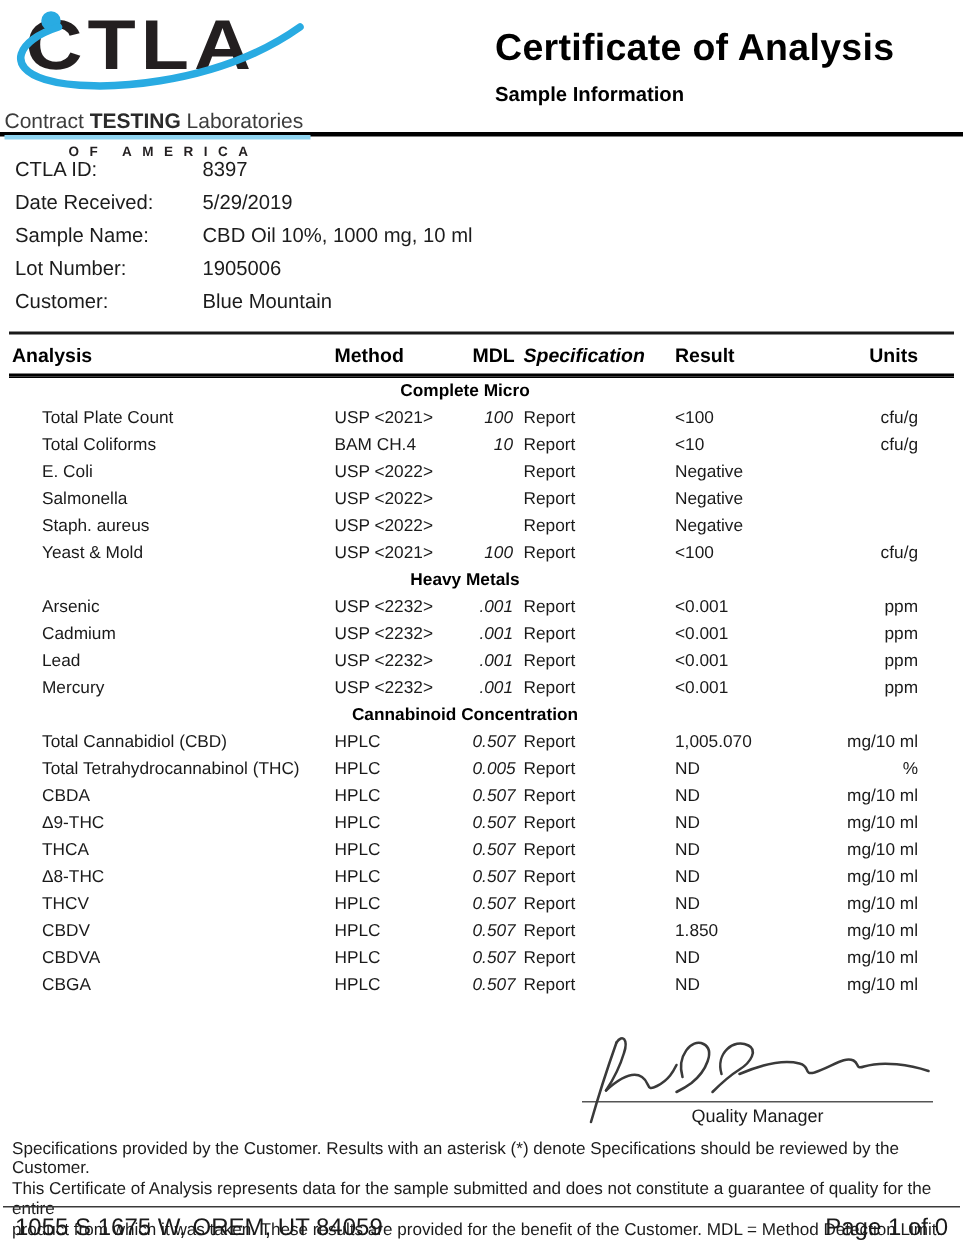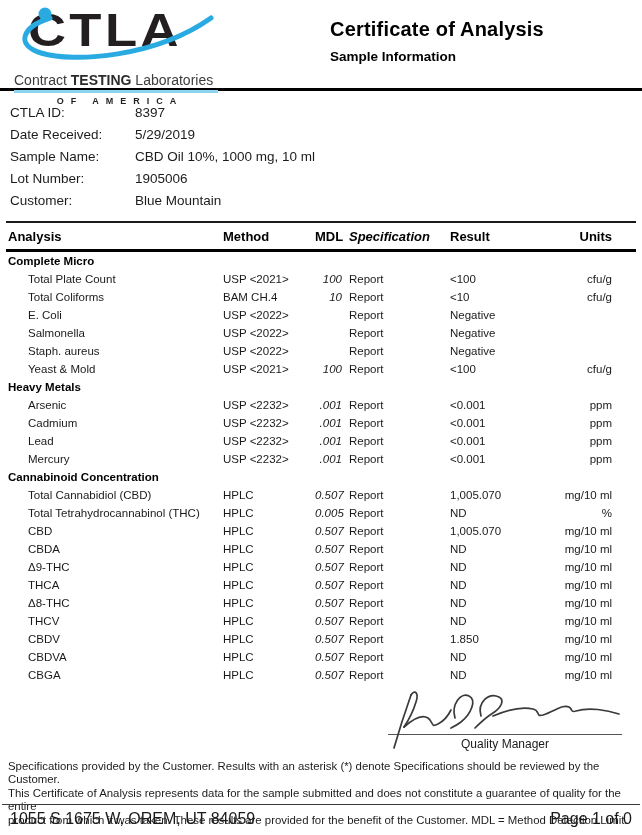--- a/index.html
+++ b/index.html
@@ -2,54 +2,54 @@
 <html><head>
 <meta charset="utf-8">
 <style>
   * { margin:0; padding:0; box-sizing:border-box; }
   html,body { background:#fff; }
   body { font-family:"Liberation Sans", sans-serif; color:#111; }
   .page { position:relative; width:642px; height:835px; background:#fff; overflow:hidden; }
 
   
   .header-zone { position:relative; height:88px; }
-  .logo { position:absolute; left:14px; top:5px; width:204px; }
+  .logo { position:absolute; left:3px; top:5px; width:204px; }
   .logo-mark { position:relative; height:50px; }
   .logo-acronym { display:inline-block; margin-left:14px; font-size:47px; line-height:50px;
                   font-weight:bold; letter-spacing:3px; color:#231f20;
                   transform:scaleX(1.12); transform-origin:left center; }
   .swoosh { position:absolute; left:0; top:0; width:204px; height:56px; pointer-events:none; }
   .logo-line1 { margin-top:17px; font-size:14px; color:#3c3c3c; white-space:nowrap; }
   .logo-line1 b { color:#2b2b2b; }
   .logo-underline { height:3px; margin-top:2px; }
   .logo-line2 { margin-top:3px; padding-left:8px; text-align:center; font-size:9px;
                 font-weight:bold; letter-spacing:7px; color:#231f20; }
   .titles { position:absolute; left:330px; top:18px; }
-  .title-main { font-size:20px; font-weight:bold; color:#000; letter-spacing:0.2px; }
+  .title-main { font-size:25px; font-weight:bold; color:#000; letter-spacing:0.2px; }
   .title-sub { margin-top:8px; font-size:13.5px; font-weight:bold; color:#000; }
 
   .double-rule { height:2px; border-top:2px solid #000; border-bottom:1px solid #000; }
 
   
   .sample-info { margin:10px 0 0 10px; }
   .info-row { display:flex; height:22px; align-items:center; font-size:13.5px; color:#1c1c1c; }
   .info-label { width:125px; }
 
   
   .rule-thick { margin:10px 6px 0 6px; border-top:2px solid #1a1a1a; }
   .rule-dbl { margin:0 6px; height:3px; border-top:2px solid #000; border-bottom:1px solid #000; }
   table { width:604px; margin-left:8px; border-collapse:collapse; table-layout:fixed; }
   col.c-analysis { width:215px; } col.c-method { width:92px; } col.c-mdl { width:27px; }
   col.c-spec { width:101px; } col.c-result { width:110px; } col.c-units { width:59px; }
   thead th { font-size:13px; font-weight:bold; text-align:left; padding:6px 0 5px 0; color:#000; }
   th.h-mdl { text-align:right; } th.h-spec { padding-left:7px;font-style:italic; } th.h-result { padding-left:7px;margin-top:20px; }
   th.h-units { text-align:right; }
   tbody td { height:18px; font-size:11.5px; color:#1a1a1a; vertical-align:middle; padding:0; white-space:nowrap; }
   td.cell-analysis { padding-left:20px; }
-  td.section-name { font-weight:bold; padding-left:0; font-size:11.5px; color:#000; }
+  td.section-name { font-weight:bold; padding-left:0; font-size:11.5px; color:#000;text-align:center; }
   td.cell-mdl { text-align:right;font-style:italic; }
   td.cell-spec { padding-left:7px; } td.cell-result { padding-left:7px; }
   td.cell-units { text-align:right; }
 
   
   .sig-block { position:absolute; left:388px; top:690px; width:234px; }
   .scrawl { display:block; width:234px; height:44px; overflow:visible; }
   .sig-line { border-top:1px solid #555; }
   .sig-title { margin-top:2px; text-align:center; font-size:12px; color:#1a1a1a; }
 
@@ -241,28 +241,20 @@
         </tr>
         <tr>
           <td class="cell-analysis">Total Tetrahydrocannabinol (THC)</td>
           <td class="cell-method">HPLC</td>
           <td class="cell-mdl">0.005</td>
           <td class="cell-spec">Report</td>
           <td class="cell-result">ND</td>
           <td class="cell-units">%</td>
         </tr>
         <tr>
-          <td class="cell-analysis">CBD</td>
-          <td class="cell-method">HPLC</td>
-          <td class="cell-mdl">0.507</td>
-          <td class="cell-spec">Report</td>
-          <td class="cell-result">1,005.070</td>
-          <td class="cell-units">mg/10 ml</td>
-        </tr>
-        <tr>
           <td class="cell-analysis">CBDA</td>
           <td class="cell-method">HPLC</td>
           <td class="cell-mdl">0.507</td>
           <td class="cell-spec">Report</td>
           <td class="cell-result">ND</td>
           <td class="cell-units">mg/10 ml</td>
         </tr>
         <tr>
           <td class="cell-analysis">Δ9-THC</td>
           <td class="cell-method">HPLC</td>

